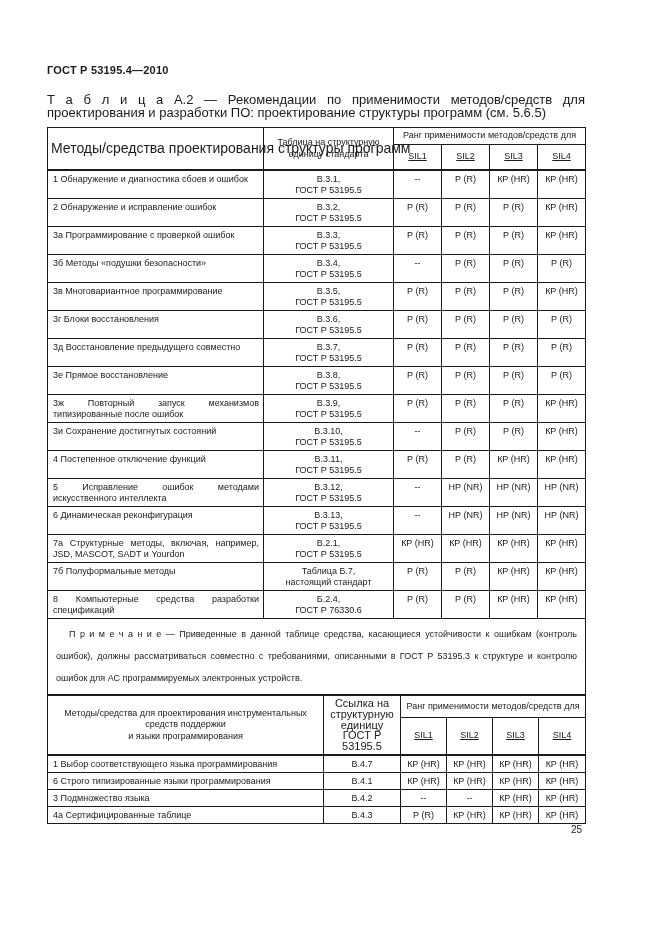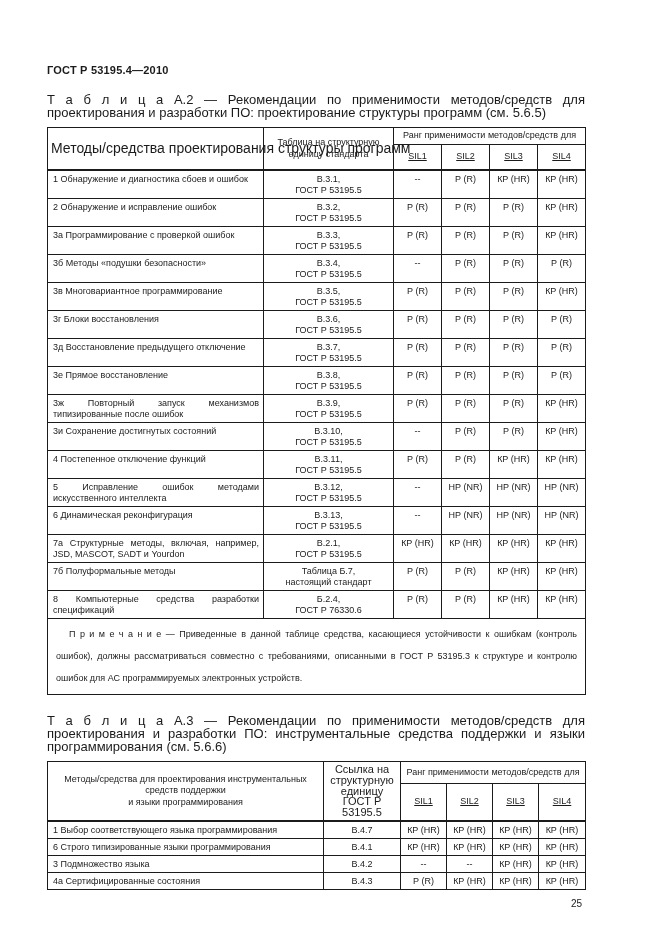--- a/index.html
+++ b/index.html
@@ -84,21 +84,21 @@
   }
 
   
   .ta3 .th-method { line-height: 11.5px; }
   .ta3 .th-ref    { font-size: 11px; line-height: 10.8px; white-space: pre-line; }
   .ta3 .th-rank   { height: 13px; }
   .ta3 .th-sil    { height: 26px; }
   .ta3 tbody td   { height: 11px; }
 
   .page-number {
-    margin-top: 8px;
+    margin-top: 0;
     text-align: right;
     font-size: 10px;
     padding-right: 3px;
   }
 </style>
 </head>
 <body>
 
 <div class="content">
 
@@ -178,21 +178,21 @@
         <tr>
           <td class="c-method">3г  Блоки восстановления</td>
           <td class="c-ref">В.3.6,
 ГОСТ Р 53195.5</td>
           <td class="c-sil">Р (R)</td>
           <td class="c-sil">Р (R)</td>
           <td class="c-sil">Р (R)</td>
           <td class="c-sil">Р (R)</td>
         </tr>
         <tr>
-          <td class="c-method">3д  Восстановление предыдущего отключение</td>
+          <td class="c-method">3д  Восстановление предыдущего совместно</td>
           <td class="c-ref">В.3.7,
 ГОСТ Р 53195.5</td>
           <td class="c-sil">Р (R)</td>
           <td class="c-sil">Р (R)</td>
           <td class="c-sil">Р (R)</td>
           <td class="c-sil">Р (R)</td>
         </tr>
         <tr>
           <td class="c-method">3е  Прямое восстановление</td>
           <td class="c-ref">В.3.8,
@@ -275,21 +275,20 @@
           <td class="c-sil">КР (HR)</td>
         </tr>
       </tbody>
     <tfoot>
       <tr>
         <td colspan="6" class="note-cell">П р и м е ч а н и е — Приведенные в данной таблице средства, касающиеся устойчивости к ошибкам (контроль ошибок), должны рассматриваться совместно с требованиями, описанными в ГОСТ Р 53195.3 к структуре и контролю ошибок для АС программируемых электронных устройств.</td>
       </tr>
     </tfoot>
   </table>
 
-  <p class="caption" style="margin-top:19px">Т а б л и ц а   А.3 — Рекомендации по применимости методов/средств для проектирования и разработки ПО: инструментальные средства поддержки и языки программирования (см. 5.6.6)</p>
 
   <table class="gost ta3">
     <colgroup>
       <col style="width:276px">
         <col style="width:77px">
       <col style="width:46px">
         <col style="width:46px">
         <col style="width:46px">
         <col style="width:47px">
     </colgroup>
@@ -330,21 +329,21 @@
         </tr>
         <tr>
           <td class="c-method">3  Подмножество языка</td>
           <td class="c-ref">В.4.2</td>
           <td class="c-sil">--</td>
           <td class="c-sil">--</td>
           <td class="c-sil">КР (HR)</td>
           <td class="c-sil">КР (HR)</td>
         </tr>
         <tr>
-          <td class="c-method">4а  Сертифицированные состояния</td>
+          <td class="c-method">4а  Сертифицированные таблице</td>
           <td class="c-ref">В.4.3</td>
           <td class="c-sil">Р (R)</td>
           <td class="c-sil">КР (HR)</td>
           <td class="c-sil">КР (HR)</td>
           <td class="c-sil">КР (HR)</td>
         </tr>
       </tbody>
   </table>
 
   <div class="page-number">25</div>

